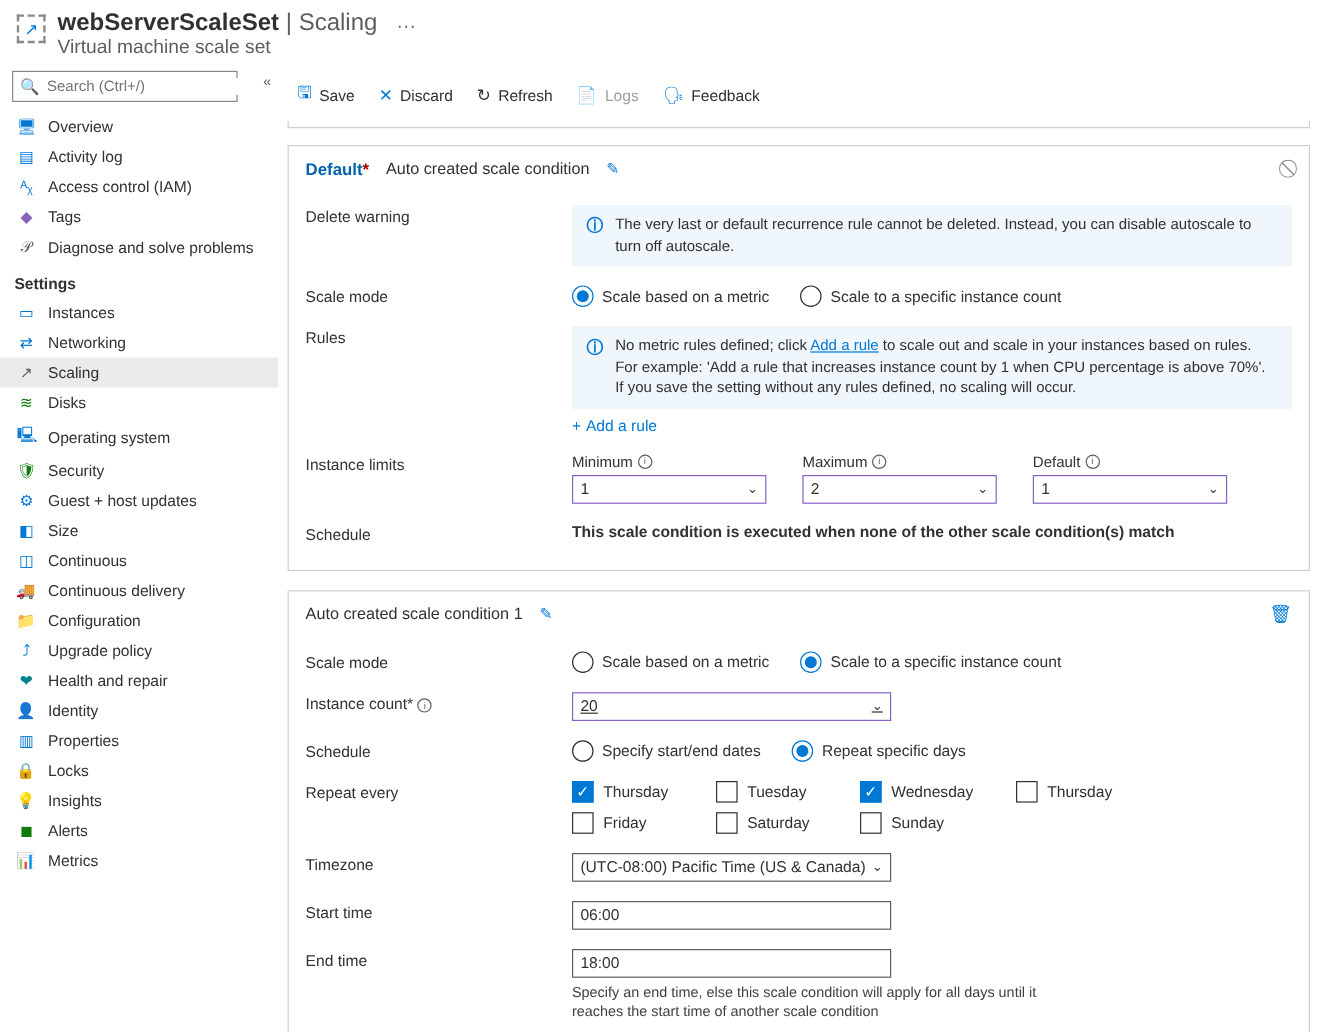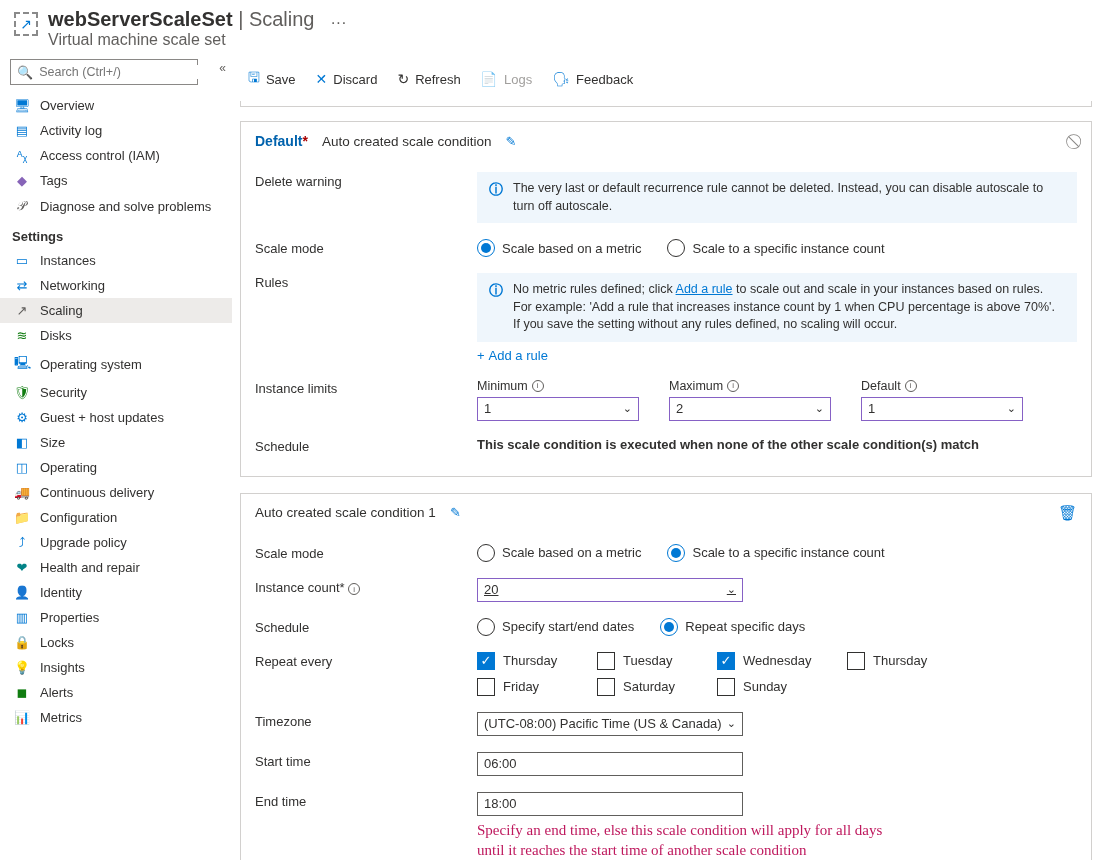--- a/index.html
+++ b/index.html
@@ -76,21 +76,21 @@
 .select-box .chev { font-size:11px; color:#323130;}
 
 .sched-note { font-weight:700; font-size:13px; }
 
 .checkbox-grid { display:grid; grid-template-columns:120px 120px 130px 120px; row-gap:8px; }
 .chk { display:flex; align-items:center; gap:8px; cursor:pointer; font-size:13px;}
 .chk .box { width:18px; height:18px; border:1px solid #323130; display:inline-flex; align-items:center; justify-content:center; font-size:13px; color:#fff; }
 .chk.checked .box { background:#0078d4; border-color:#0078d4; }
 
 .text-input { border:1px solid #605e5c; height:24px; width:266px; padding:0 6px; font-size:13px; display:flex; align-items:center;}
-.hint { font-size:15px; color:#be185d; margin-top:4px; max-width:420px; line-height:1.35;font-family:Liberation Serif, serif;}
+.hint { font-size:12px; color:#404040; margin-top:4px; max-width:420px; line-height:1.35;}
 
 .i-blue{color:#0078d4;} .i-green{color:#107c10;} .i-purple{color:#8764b8;} .i-gray{color:#605e5c;} .i-teal{color:#038387;}
 </style>
 </head>
 <body>
 
 <div class="root">
   <div class="page-header">
     <div class="res-icon">↗</div>
     <div class="titles">
@@ -156,21 +156,21 @@
           <div class="nav-item">
             <span class="nav-icon i-blue">⚙</span>
             <span>Guest + host updates</span>
           </div>
           <div class="nav-item">
             <span class="nav-icon i-blue">◧</span>
             <span>Size</span>
           </div>
           <div class="nav-item">
             <span class="nav-icon i-blue">◫</span>
-            <span>Operating</span>
+            <span>Continuous</span>
           </div>
           <div class="nav-item">
             <span class="nav-icon i-teal">🚚</span>
             <span>Continuous delivery</span>
           </div>
           <div class="nav-item">
             <span class="nav-icon i-blue">📁</span>
             <span>Configuration</span>
           </div>
           <div class="nav-item">

